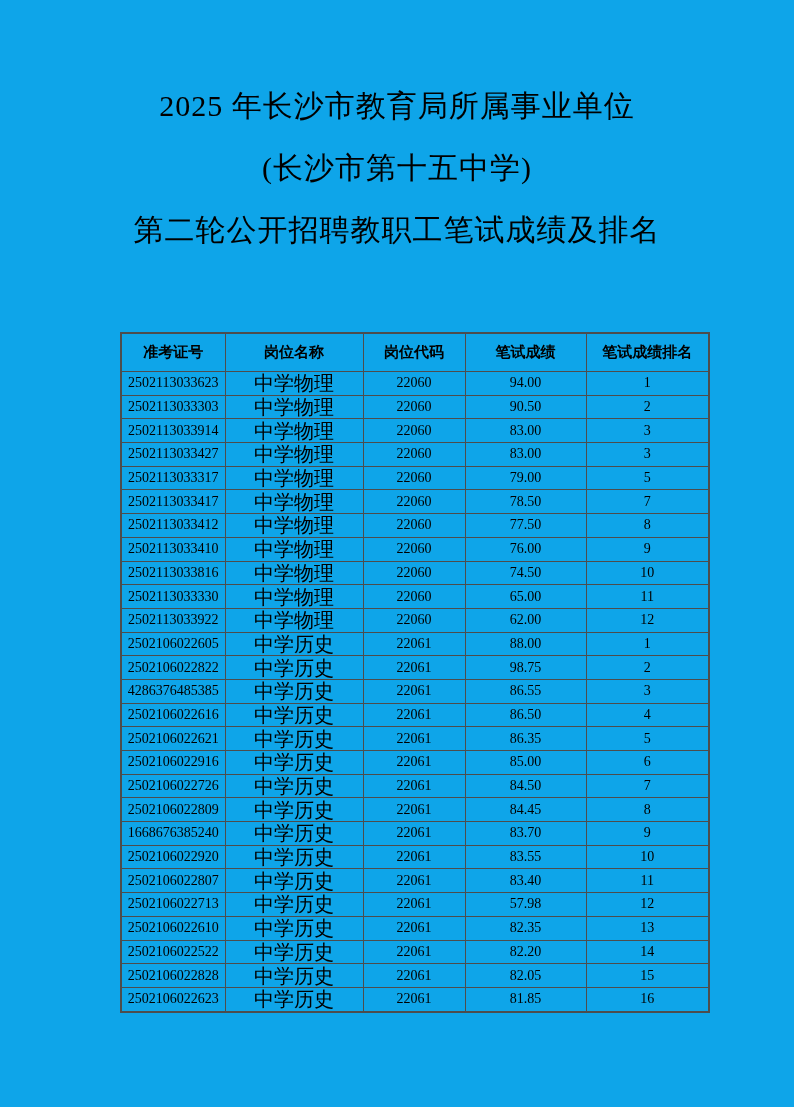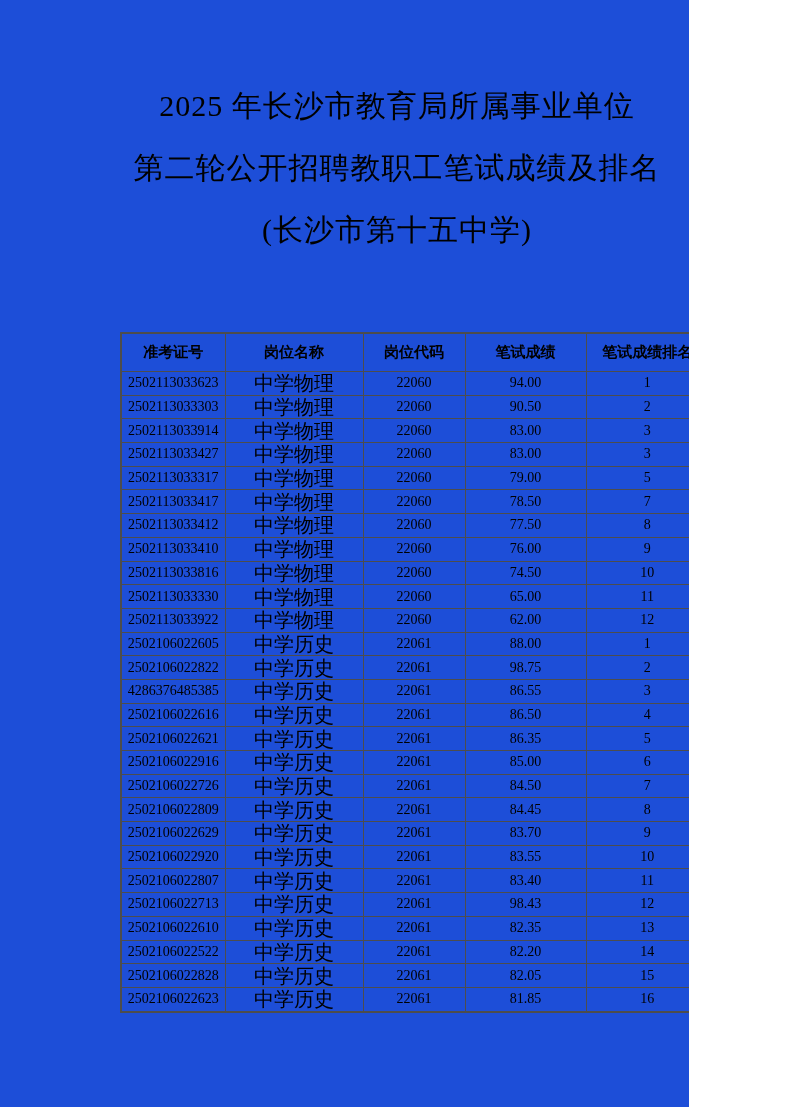--- a/index.html
+++ b/index.html
@@ -2,23 +2,23 @@
 <html><head>
 <meta charset="utf-8">
 <style>
   html, body {
     margin: 0;
     padding: 0;
     background: #ffffff;
   }
   .page {
     position: relative;
-    width: 689px;
+    width: 794px;
     height: 1107px;
-    background: #1d4ed8;
+    background: #0ea5e9;
     overflow: hidden;
     color: #000000;
     font-family: "Liberation Serif", "DejaVu Serif", serif;
   }
   .title-block {
     position: absolute;
     top: 86px;
     left: 0;
     width: 794px;
     text-align: center;
@@ -65,22 +65,22 @@
     font-size: 20px;
   }
 </style>
 </head>
 <body>
 
 <div class="page">
 
   <div class="title-block">
     <div class="title-line">2025 年长沙市教育局所属事业单位</div>
+    <div class="title-line">(长沙市第十五中学)</div>
     <div class="title-line">第二轮公开招聘教职工笔试成绩及排名</div>
-    <div class="title-line">(长沙市第十五中学)</div>
   </div>
 
   <table class="score-table">
     <colgroup>
       <col style="width:104px">
       <col style="width:138px">
       <col style="width:102px">
       <col style="width:121px">
       <col style="width:123px">
     </colgroup>
@@ -221,21 +221,21 @@
       <td>7</td>
     </tr>
         <tr>
       <td>2502106022809</td>
       <td class="cjk">中学历史</td>
       <td>22061</td>
       <td>84.45</td>
       <td>8</td>
     </tr>
         <tr>
-      <td>2502106022629</td>
+      <td>1668676385240</td>
       <td class="cjk">中学历史</td>
       <td>22061</td>
       <td>83.70</td>
       <td>9</td>
     </tr>
         <tr>
       <td>2502106022920</td>
       <td class="cjk">中学历史</td>
       <td>22061</td>
       <td>83.55</td>
@@ -245,21 +245,21 @@
       <td>2502106022807</td>
       <td class="cjk">中学历史</td>
       <td>22061</td>
       <td>83.40</td>
       <td>11</td>
     </tr>
         <tr>
       <td>2502106022713</td>
       <td class="cjk">中学历史</td>
       <td>22061</td>
-      <td>98.43</td>
+      <td>57.98</td>
       <td>12</td>
     </tr>
         <tr>
       <td>2502106022610</td>
       <td class="cjk">中学历史</td>
       <td>22061</td>
       <td>82.35</td>
       <td>13</td>
     </tr>
         <tr>

